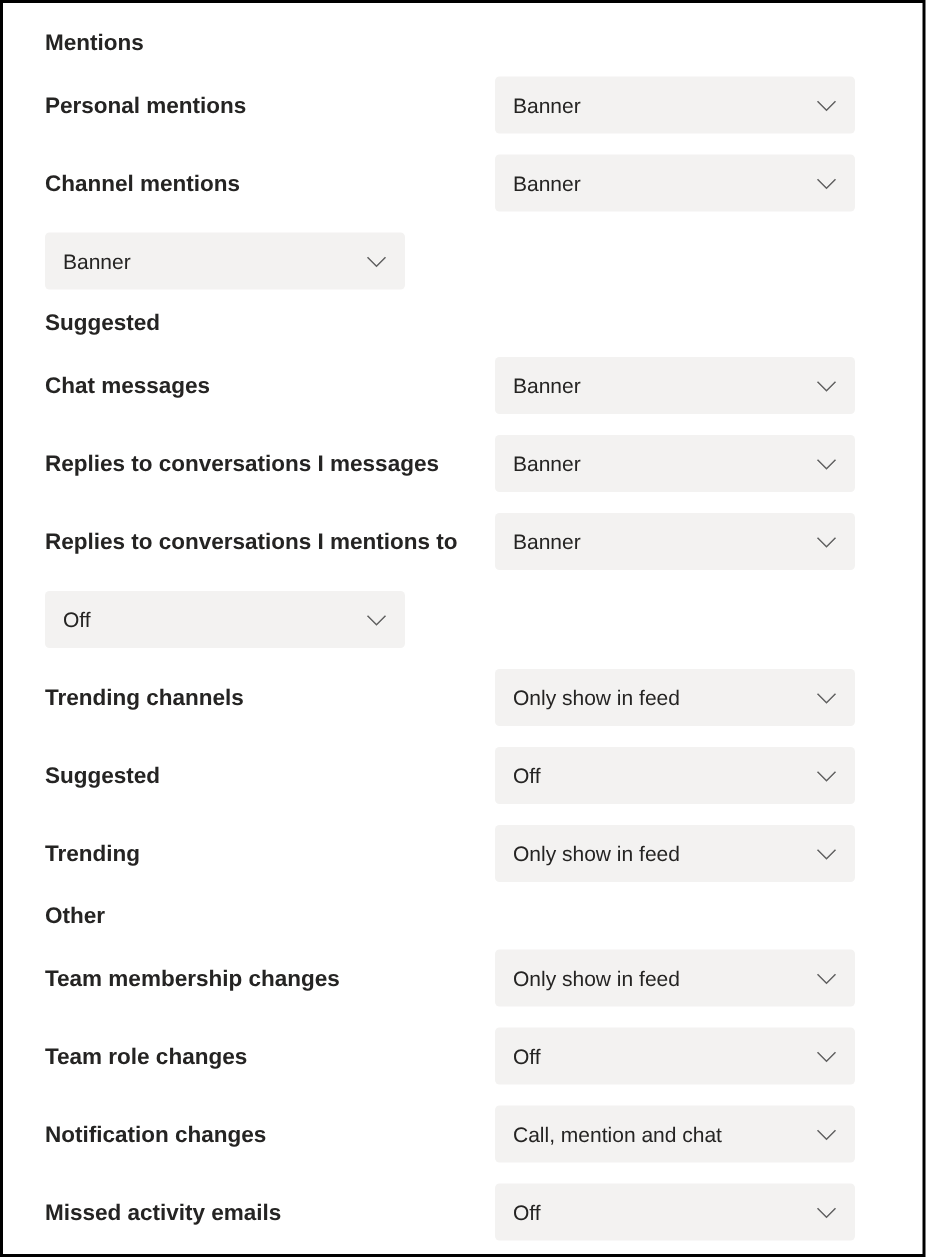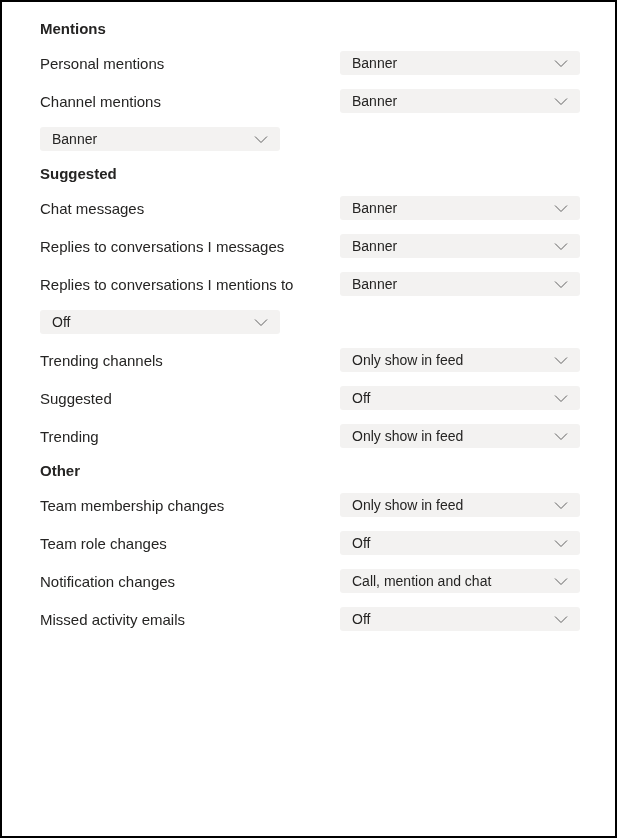--- a/index.html
+++ b/index.html
@@ -11,51 +11,50 @@
       font-family: "Segoe UI", -apple-system, BlinkMacSystemFont, sans-serif;
       background: #fff;
       color: #252423;
       width: 617px;
       height: 838px;
       border: 2px solid #000;
       padding: 18px 28px;
     }
     .section {
       margin-bottom: 8px;
-      margin-left: 10px;
     }
     .section-title {
       font-weight: 700;
       font-size: 15px;
       color: #252423;
       margin-bottom: 14px;
       margin-top: 8px;
     }
     .section:first-child .section-title {
       margin-top: 0;
     }
     .row {
       display: flex;
       align-items: center;
       margin-bottom: 14px;
     }
     .row-label {
       flex: 0 0 300px;
       font-size: 15px;
       color: #252423;
-      font-weight: 400;
+      font-weight: 700;
     }
     .dropdown {
       flex: 0 0 240px;
       display: flex;
       align-items: center;
       justify-content: space-between;
       background: #f3f2f1;
       border-radius: 3px;
-      height: 24px;
+      height: 38px;
       padding: 0 12px;
       cursor: pointer;
     }
     .dropdown-value {
       font-size: 14px;
       color: #252423;
     }
     .chevron-down {
       width: 14px;
       height: 14px;

